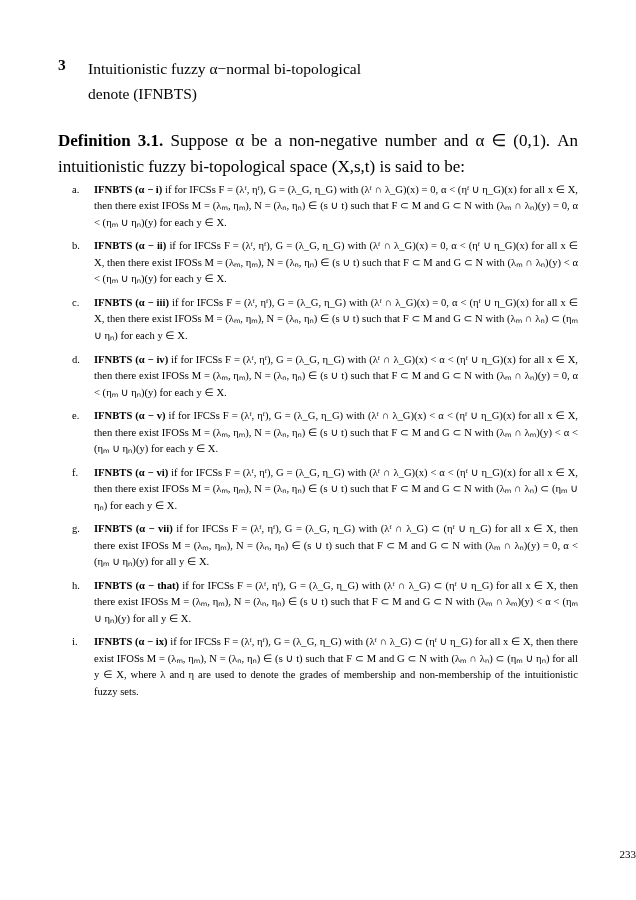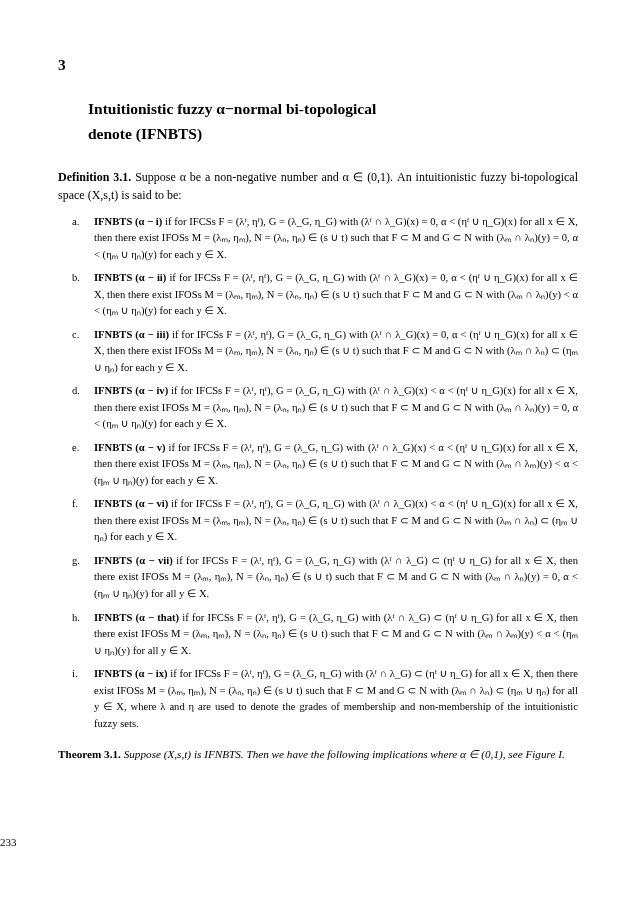--- a/index.html
+++ b/index.html
@@ -27,30 +27,29 @@
     margin-top: 10px;
     margin-bottom: 22px;
   }
   .sec-num {
     font-weight: bold;
     font-size: 15.5px;
     width: 30px;
     flex: 0 0 30px;
   }
   .sec-title {
-    font-weight: bold;
+    font-weight: normal;
     font-size: 15.5px;
     line-height: 1.62;
-    margin-top: 40px;
   }
   .para {
-    font-size: 12px;
+    font-size: 17px;
     line-height: 1.52;
     text-align: justify;
-    margin-bottom: 9px;
+    margin-bottom: 2px;
   }
   .para-first { text-indent: 0; }
   b.run-in { font-weight: bold; }
   .list {
     margin: 0;
     padding: 0;
     list-style: none;
   }
   .item {
     position: relative;
@@ -73,22 +72,22 @@
     line-height: 1.54;
     text-align: justify;
     margin-top: 14px;
   }
   .thm .thm-name { font-weight: bold; }
   .thm .thm-text { font-style: italic; }
   .pageno {
     position: absolute;
     left: 0;
     right: 0;
-    bottom: 52px;
-    text-align: left;
+    bottom: 40px;
+    text-align: right;
     font-size: 11px;
   }
 </style>
 </head>
 <body>
 
 <div class="page">
 
   <div class="sec-head">
     <div class="sec-num">3</div>
@@ -135,19 +134,16 @@
       <span class="lbl">h.</span>
       <span class="body"><b class="run-in">IFNBTS (α − that)</b><span> if for IFCSs F = (λᶠ, ηᶠ), G = (λ_G, η_G) with (λᶠ ∩ λ_G) ⊂ (ηᶠ ∪ η_G) for all x ∈ X, then there exist IFOSs M = (λₘ, ηₘ), N = (λₙ, ηₙ) ∈ (s ∪ t) such that F ⊂ M and G ⊂ N with (λₘ ∩ λₘ)(y) &lt; α &lt; (ηₘ ∪ ηₙ)(y) for all y ∈ X.</span></span>
     </li>
     <li class="item">
       <span class="lbl">i.</span>
       <span class="body"><b class="run-in">IFNBTS (α − ix)</b><span> if for IFCSs F = (λᶠ, ηᶠ), G = (λ_G, η_G) with (λᶠ ∩ λ_G) ⊂ (ηᶠ ∪ η_G) for all x ∈ X, then there exist IFOSs M = (λₘ, ηₘ), N = (λₙ, ηₙ) ∈ (s ∪ t) such that F ⊂ M and G ⊂ N with (λₘ ∩ λₙ) ⊂ (ηₘ ∪ ηₙ) for all y ∈ X,</span>
       <span>where λ and η are used to denote the grades of membership and non-membership of the intuitionistic fuzzy sets.</span></span>
     </li>
   </ul>
 
-  <div class="thm">
-    <span class="thm-name">Theorem 3.1.</span><span class="thm-text"> Suppose (X,s,t) is IFNBTS. Then we have the following implications where α ∈ (0,1), see Figure I.</span>
-  </div>
 
   <div class="pageno">233</div>
 
 </div>
 
 </body></html>

